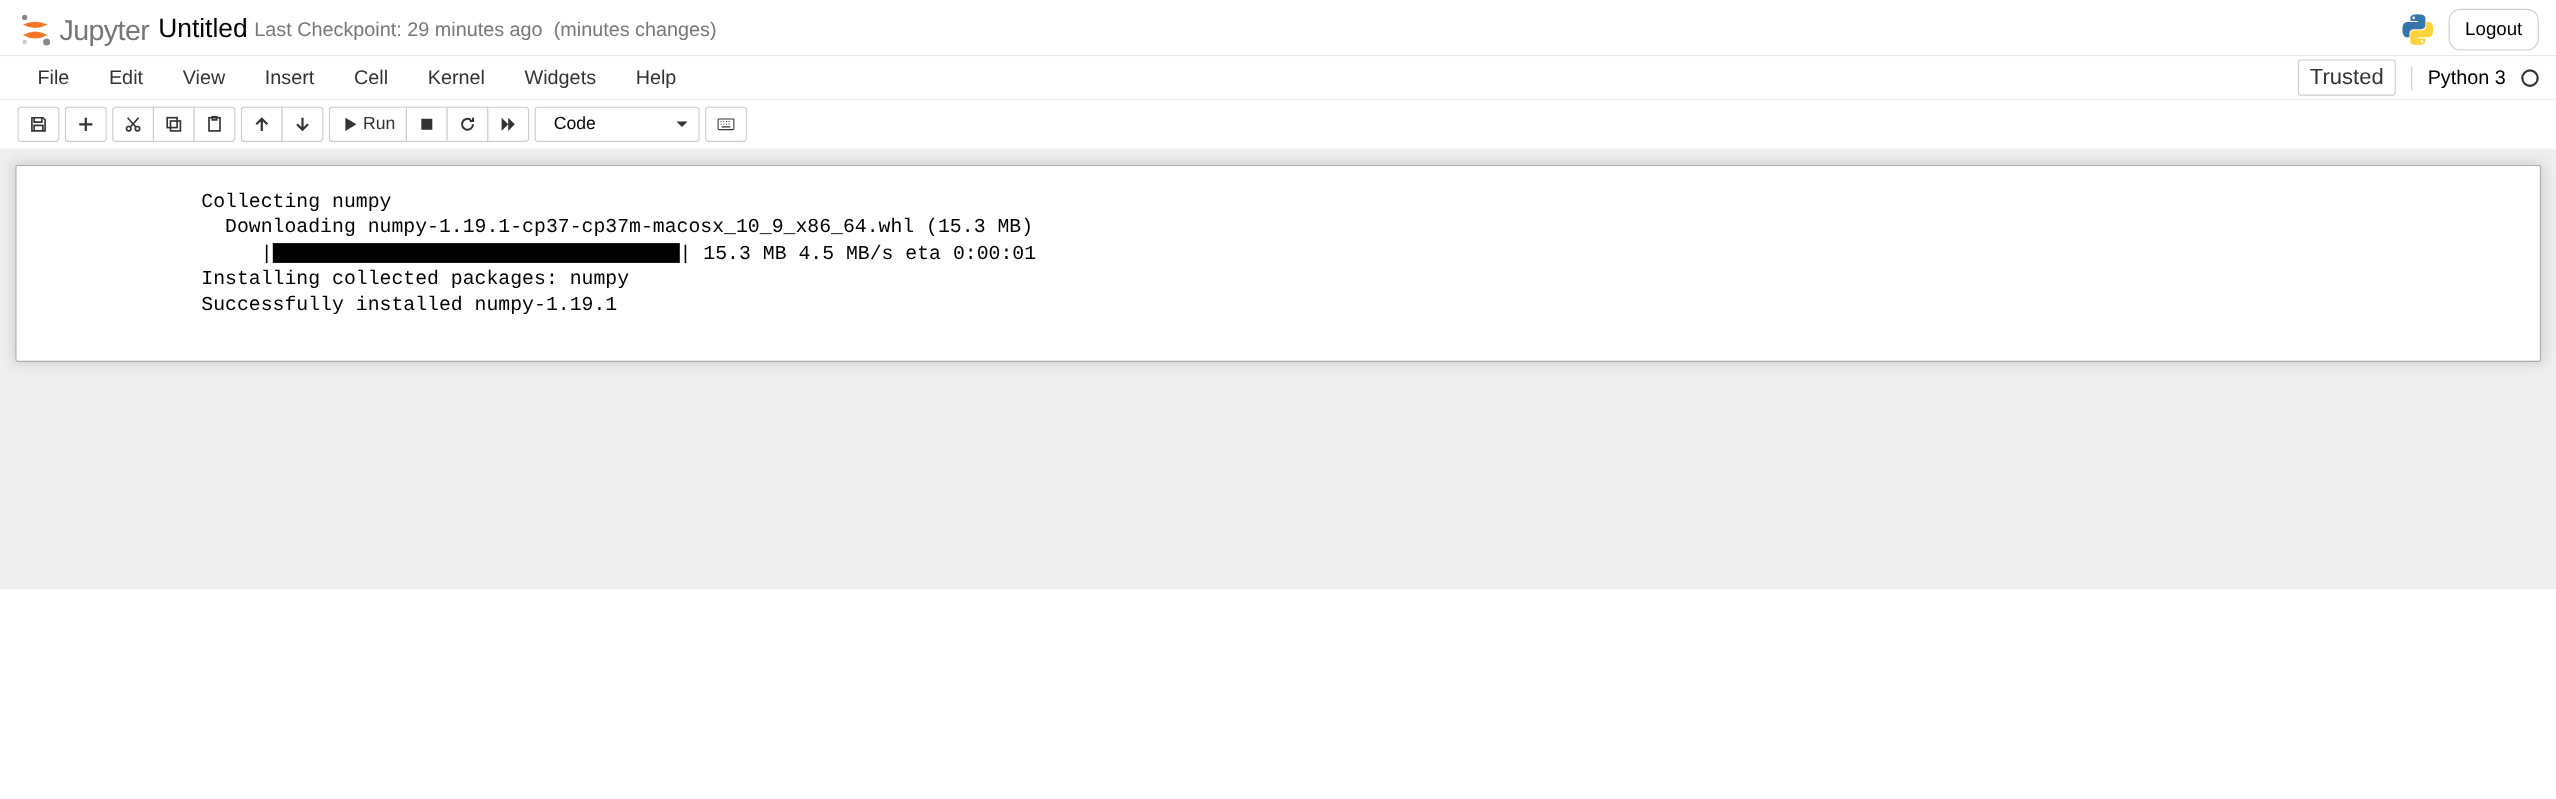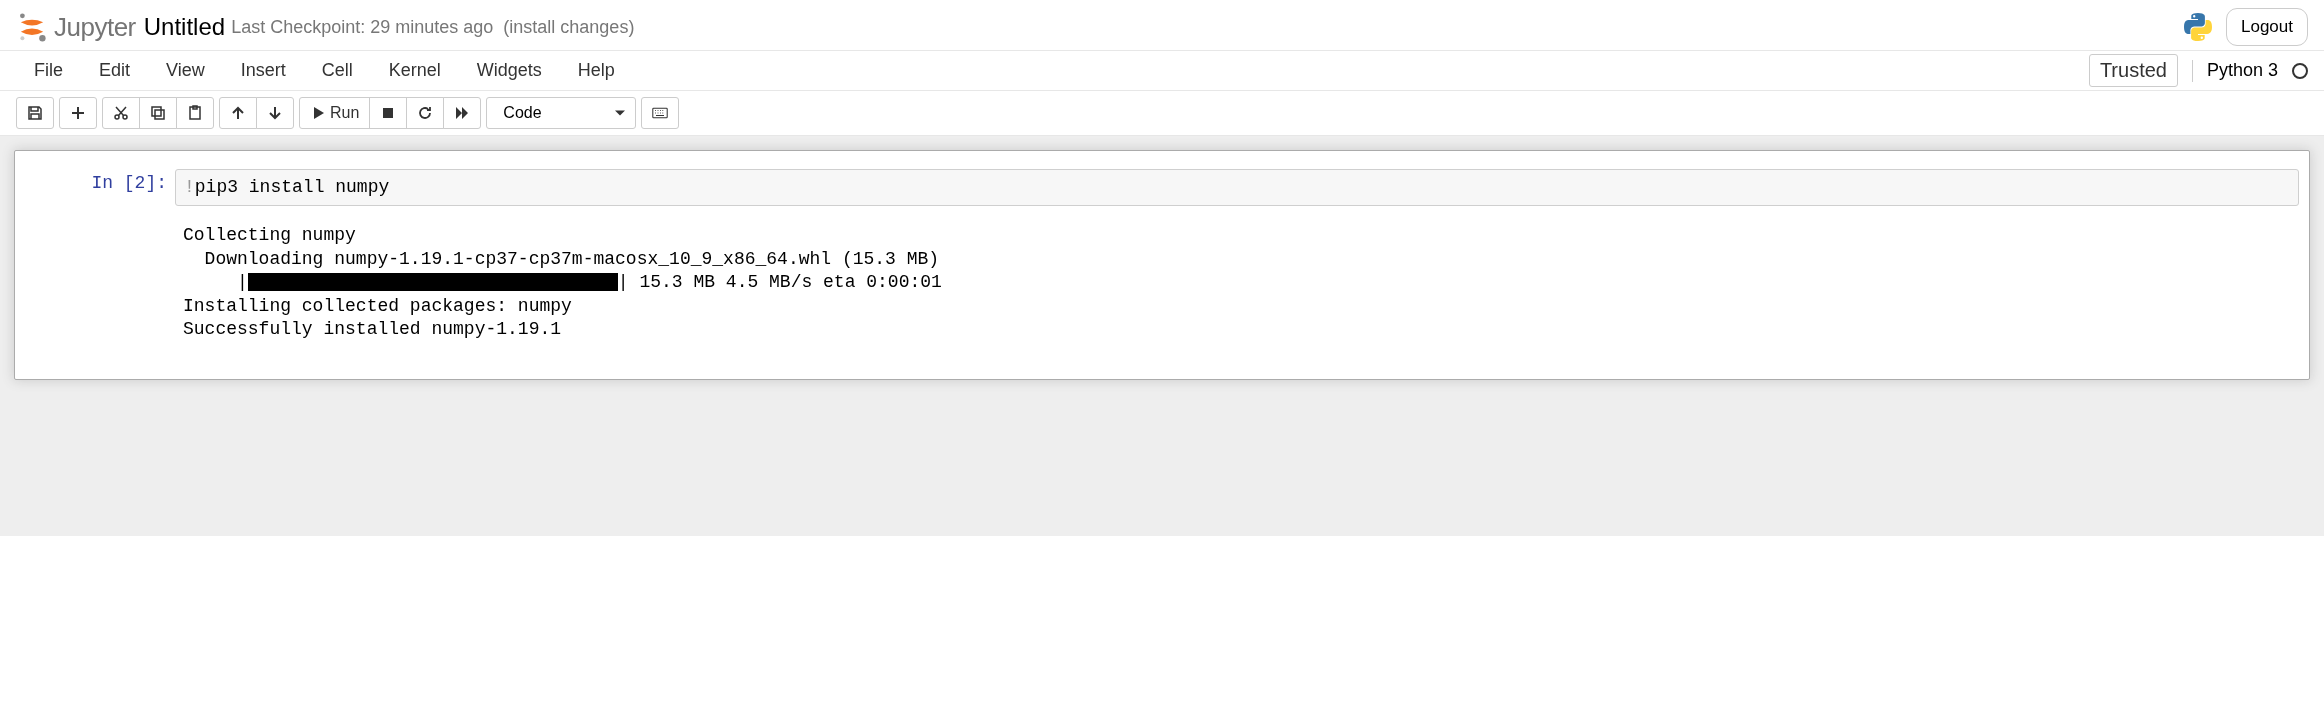--- a/index.html
+++ b/index.html
@@ -61,21 +61,21 @@
         <path d="M 6 14 Q 20 8 34 14 Q 20 22 6 14 Z" fill="#F37626"></path>
         <path d="M 6 26 Q 20 34 34 26 Q 20 18 6 26 Z" fill="#F37626"></path>
         <circle cx="33" cy="34" r="4" fill="#888"></circle>
         <circle cx="8" cy="34" r="2.5" fill="#ccc"></circle>
       </svg>
     </span>
     <span class="logo-text">Jupyter</span>
   </div>
   <span class="title">Untitled</span>
   <span class="checkpoint">Last Checkpoint: 29 minutes ago</span>
-  <span class="unsaved">(install changes)</span>
+  <span class="unsaved">(minutes changes)</span>
   <div class="header-right">
     <span class="python-icon">
       <svg viewBox="0 0 32 32">
         <path d="M15.9 2c-7 0-6.6 3-6.6 3v3.1h6.7v1H6.6S2 8.6 2 15.9c0 7.3 4 7 4 7h2.4v-3.4s-.1-4 4-4h6.7s3.8.1 3.8-3.7V5.6S23.5 2 15.9 2zm-3.7 2.1a1.2 1.2 0 1 1 0 2.4 1.2 1.2 0 0 1 0-2.4z" fill="#3776AB"></path>
         <path d="M16.1 30c7 0 6.6-3 6.6-3v-3.1H16v-1h9.4S30 23.4 30 16.1c0-7.3-4-7-4-7h-2.4v3.4s.1 4-4 4h-6.7s-3.8-.1-3.8 3.7v6.2S8.5 30 16.1 30zm3.7-2.1a1.2 1.2 0 1 1 0-2.4 1.2 1.2 0 0 1 0 2.4z" fill="#FFD43B"></path>
       </svg>
     </span>
     <button class="logout-btn">Logout</button>
   </div>
 </div>
@@ -173,24 +173,20 @@
     <svg viewBox="0 0 20 14" fill="none" stroke="currentColor" stroke-width="1.3">
         <rect x="1" y="1" width="18" height="12" rx="1"></rect>
         <path d="M4 4h1M7 4h1M10 4h1M13 4h1M16 4h0M4 7h1M7 7h1M10 7h1M13 7h1M16 7h0M5 10h10"></path>
       </svg>
   </button>
 </div>
 
 <div class="notebook-area">
   <div class="notebook-container">
 
-    <div class="cell">
-      <div class="prompt prompt-in">In [2]:</div>
-      <div class="input-area"><span class="code-comment">!</span><span>pip3 install numpy</span></div>
-    </div>
 
     <div class="cell">
       <div class="prompt"></div>
       <div class="output-area"><span>Collecting numpy</span>
 <span>  Downloading numpy-1.19.1-cp37-cp37m-macosx_10_9_x86_64.whl (15.3 MB)</span>
 <span>     |</span><span class="progress-bar"></span><span>| 15.3 MB 4.5 MB/s eta 0:00:01</span>
 <span>Installing collected packages: numpy</span>
 <span>Successfully installed numpy-1.19.1</span></div>
     </div>
 

